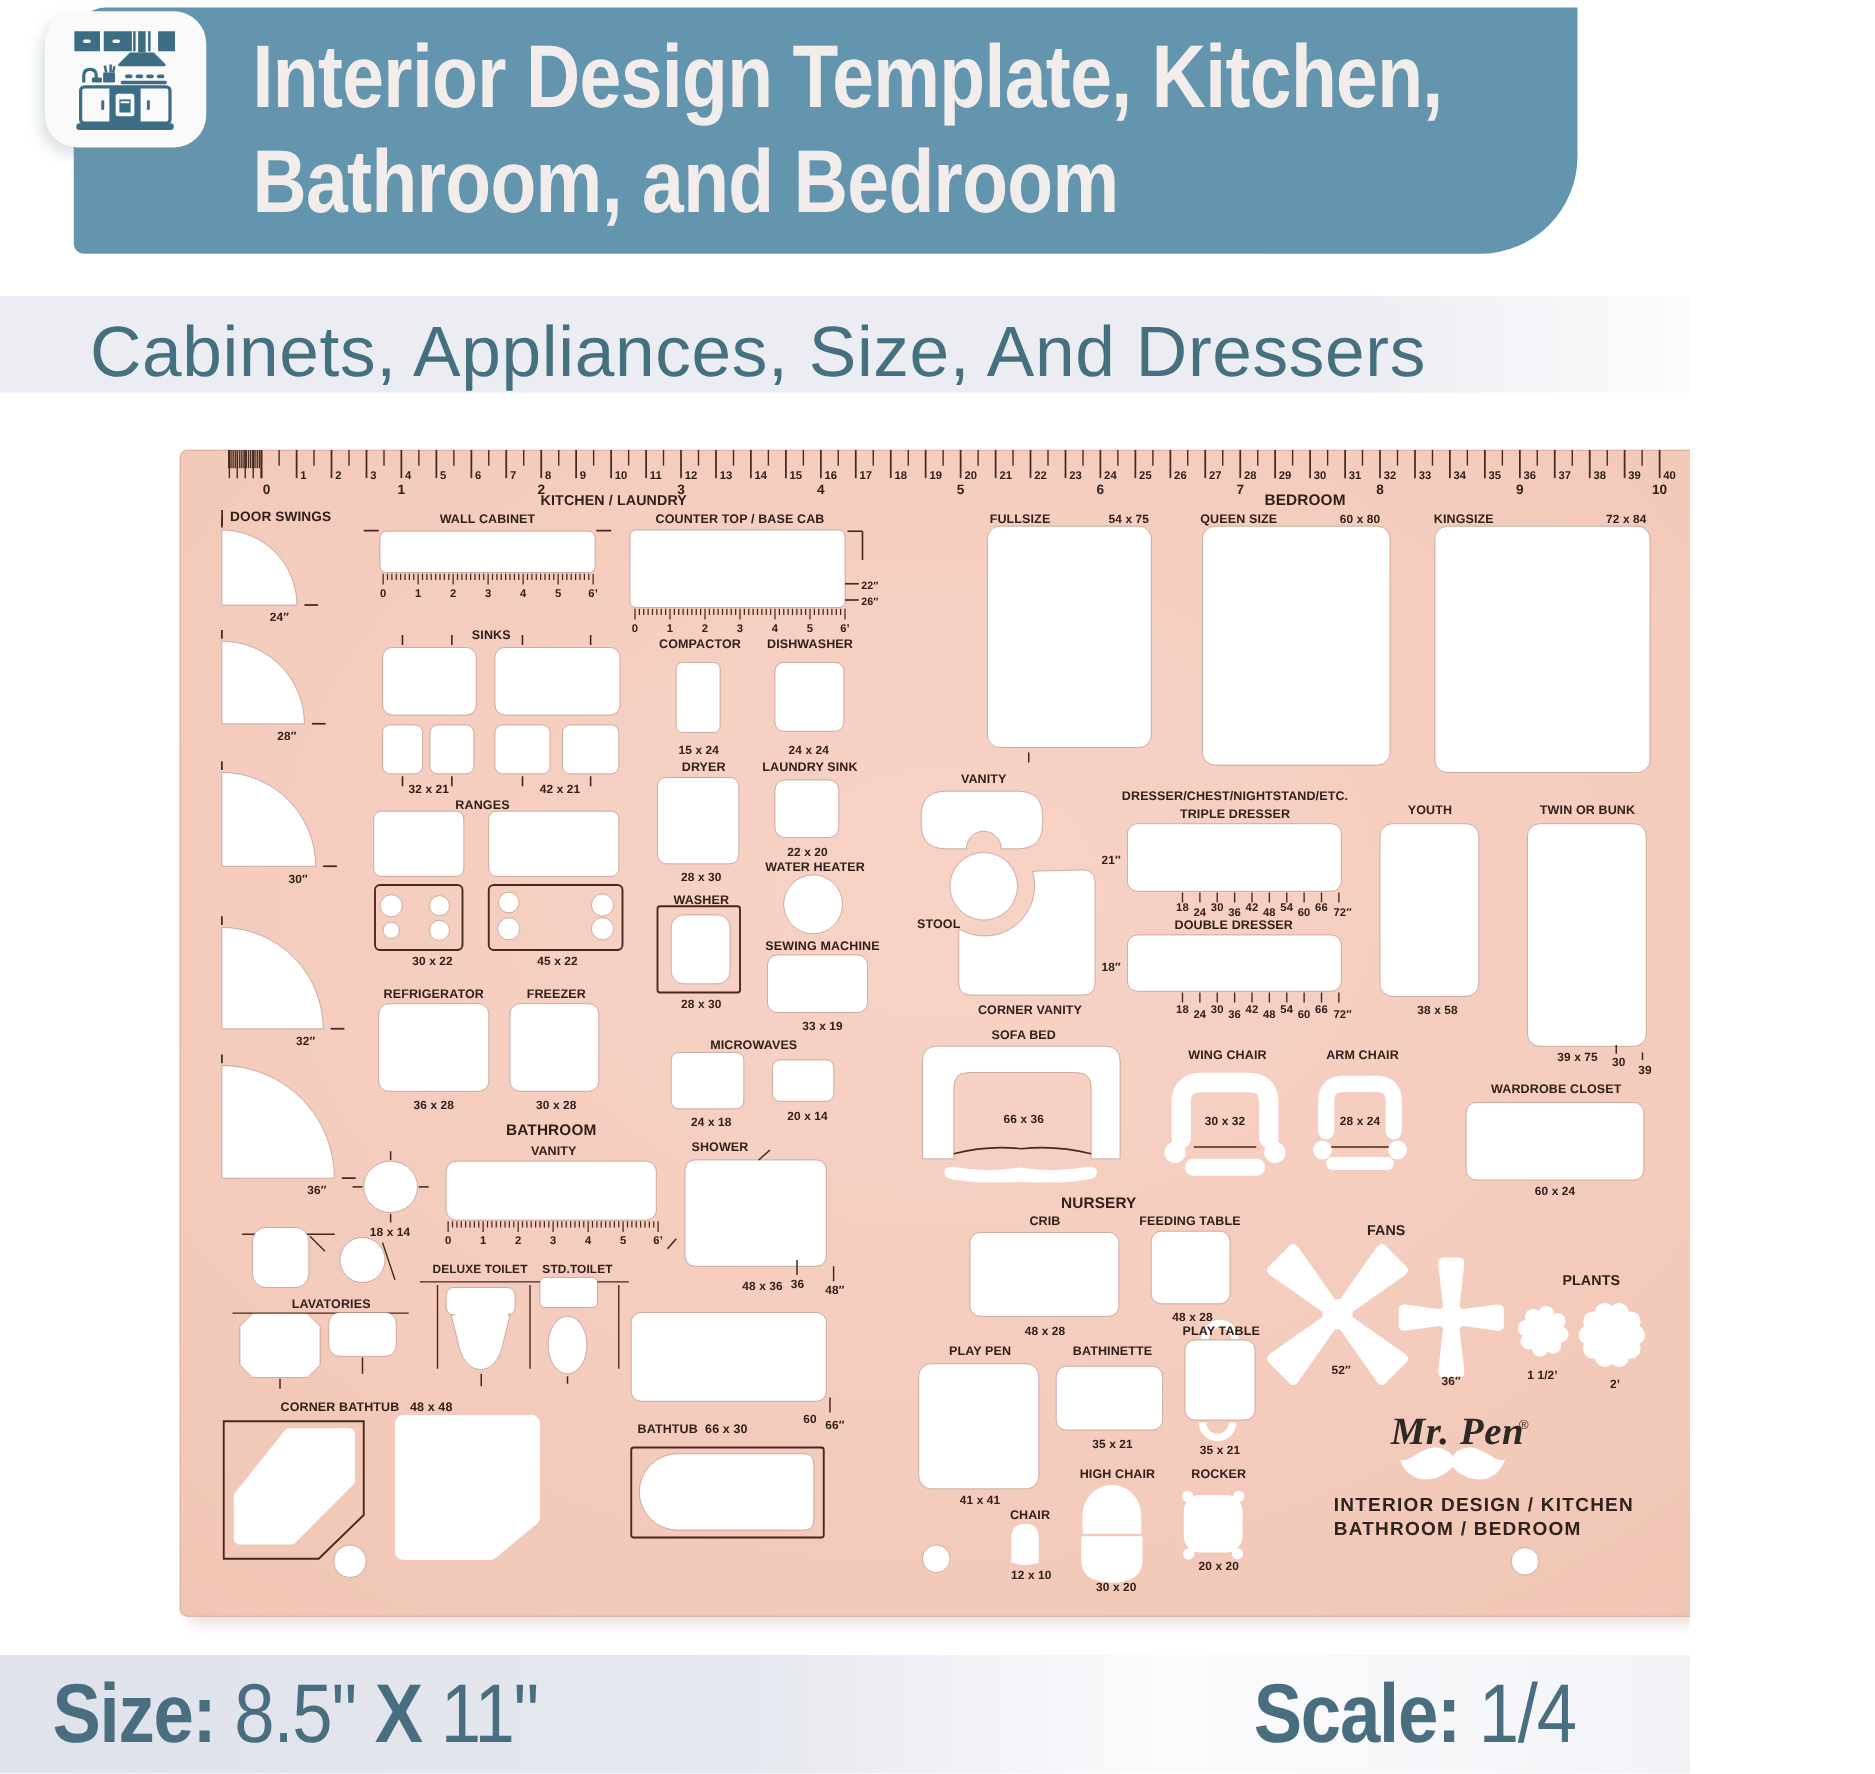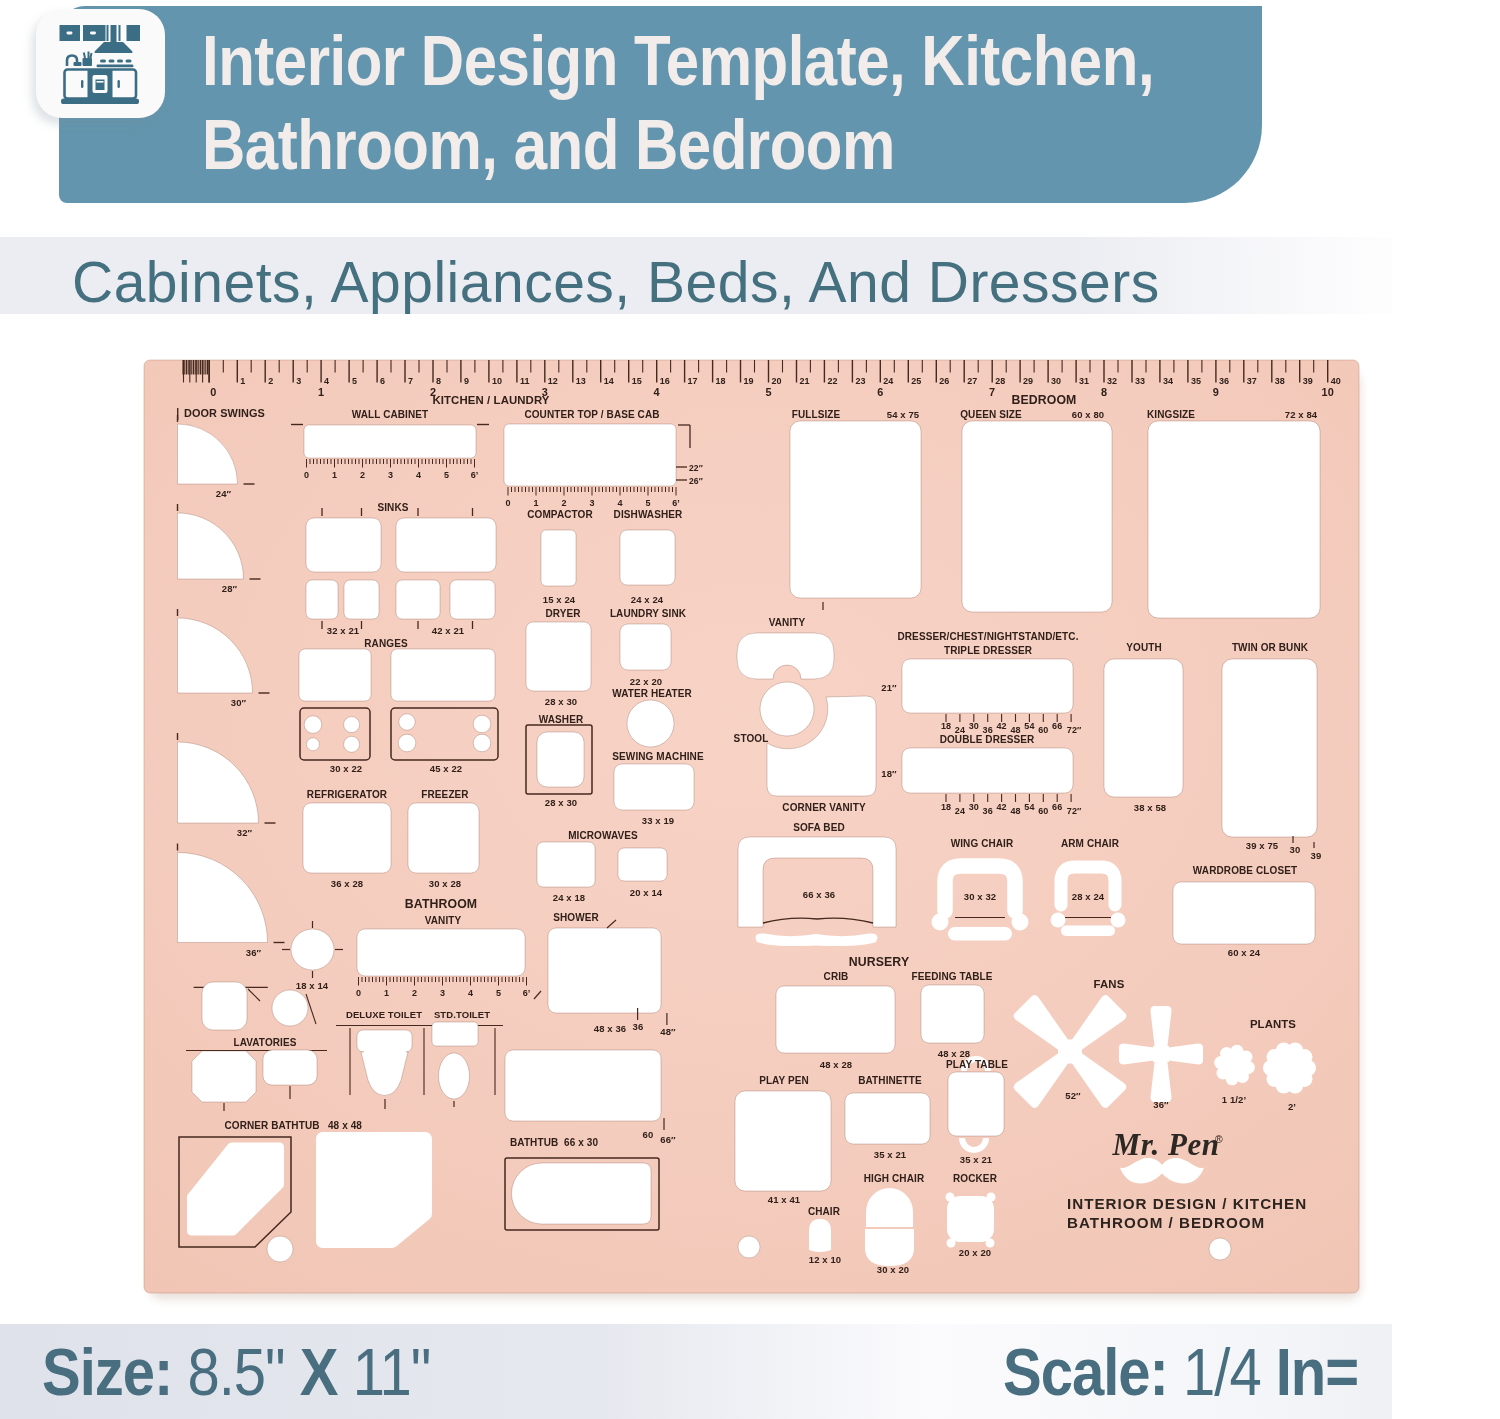--- a/index.html
+++ b/index.html
@@ -1,16 +1,16 @@
 <!DOCTYPE html>
 <html><head>
 <meta charset="utf-8">
 <style>
   html,body{margin:0;padding:0;background:#ffffff;font-family:"Liberation Sans",sans-serif;}
-  #page{position:relative;width:1352px;height:1419px;overflow:hidden;background:#ffffff;padding-left:40px;}
+  #page{position:relative;width:1352px;height:1419px;overflow:hidden;background:#ffffff;}
   .abs{position:absolute;}
 </style>
 </head>
 <body>
 <div id="page">
 
   <div class="abs" style="left:59px;top:6px;width:1203px;height:197px;background:#6396ae;border-radius:26px 0 78px 8px;"></div>
 
   <div class="abs" style="left:202px;top:19px;color:#f2eceb;font-size:60px;font-weight:bold;line-height:71px;letter-spacing:-0.5px;white-space:nowrap;transform:scaleY(1.185);transform-origin:left top;">Interior Design Template, Kitchen,<br>Bathroom, and Bedroom</div>
 
@@ -42,21 +42,21 @@
       <rect x="59.5" y="70.5" width="9" height="10.5"></rect>
       <rect x="60.5" y="72" width="7" height="1.6" fill="#fbfafa"></rect>
       <rect x="45" y="71" width="2.4" height="8" rx="1.2"></rect>
       <rect x="81.5" y="71" width="2.4" height="8" rx="1.2"></rect>
       <rect x="25" y="89.5" width="78" height="5.5" rx="2.6"></rect>
     </g>
   </svg>
 
   <div class="abs" style="left:0;top:237px;width:1500px;height:77px;background:linear-gradient(90deg,#ecedf2 0%,#ecedf2 72%,#fdfdfe 92%,#ffffff 100%);"></div>
 
-  <div class="abs" style="left:72px;top:249px;color:#45707f;font-size:57px;font-weight:normal;letter-spacing:0.5px;">Cabinets, Appliances, Beds, And Dressers</div>
+  <div class="abs" style="left:72px;top:249px;color:#45707f;font-size:57px;font-weight:normal;letter-spacing:0.5px;">Cabinets, Appliances, Size, And Dressers</div>
 
   <svg class="abs" style="left:0;top:0" width="1500" height="1419" viewBox="0 0 1500 1419">
     <defs>
       <filter id="blr" x="-5%" y="-5%" width="110%" height="110%">
           <feGaussianBlur stdDeviation="5"></feGaussianBlur>
         </filter>
       <radialGradient id="pinkg" cx="0.5" cy="0.38" r="0.85">
         <stop offset="0" stop-color="#f7d3c6"></stop>
         <stop offset="0.55" stop-color="#f4ccbd"></stop>
         <stop offset="1" stop-color="#f0c4b3"></stop>

